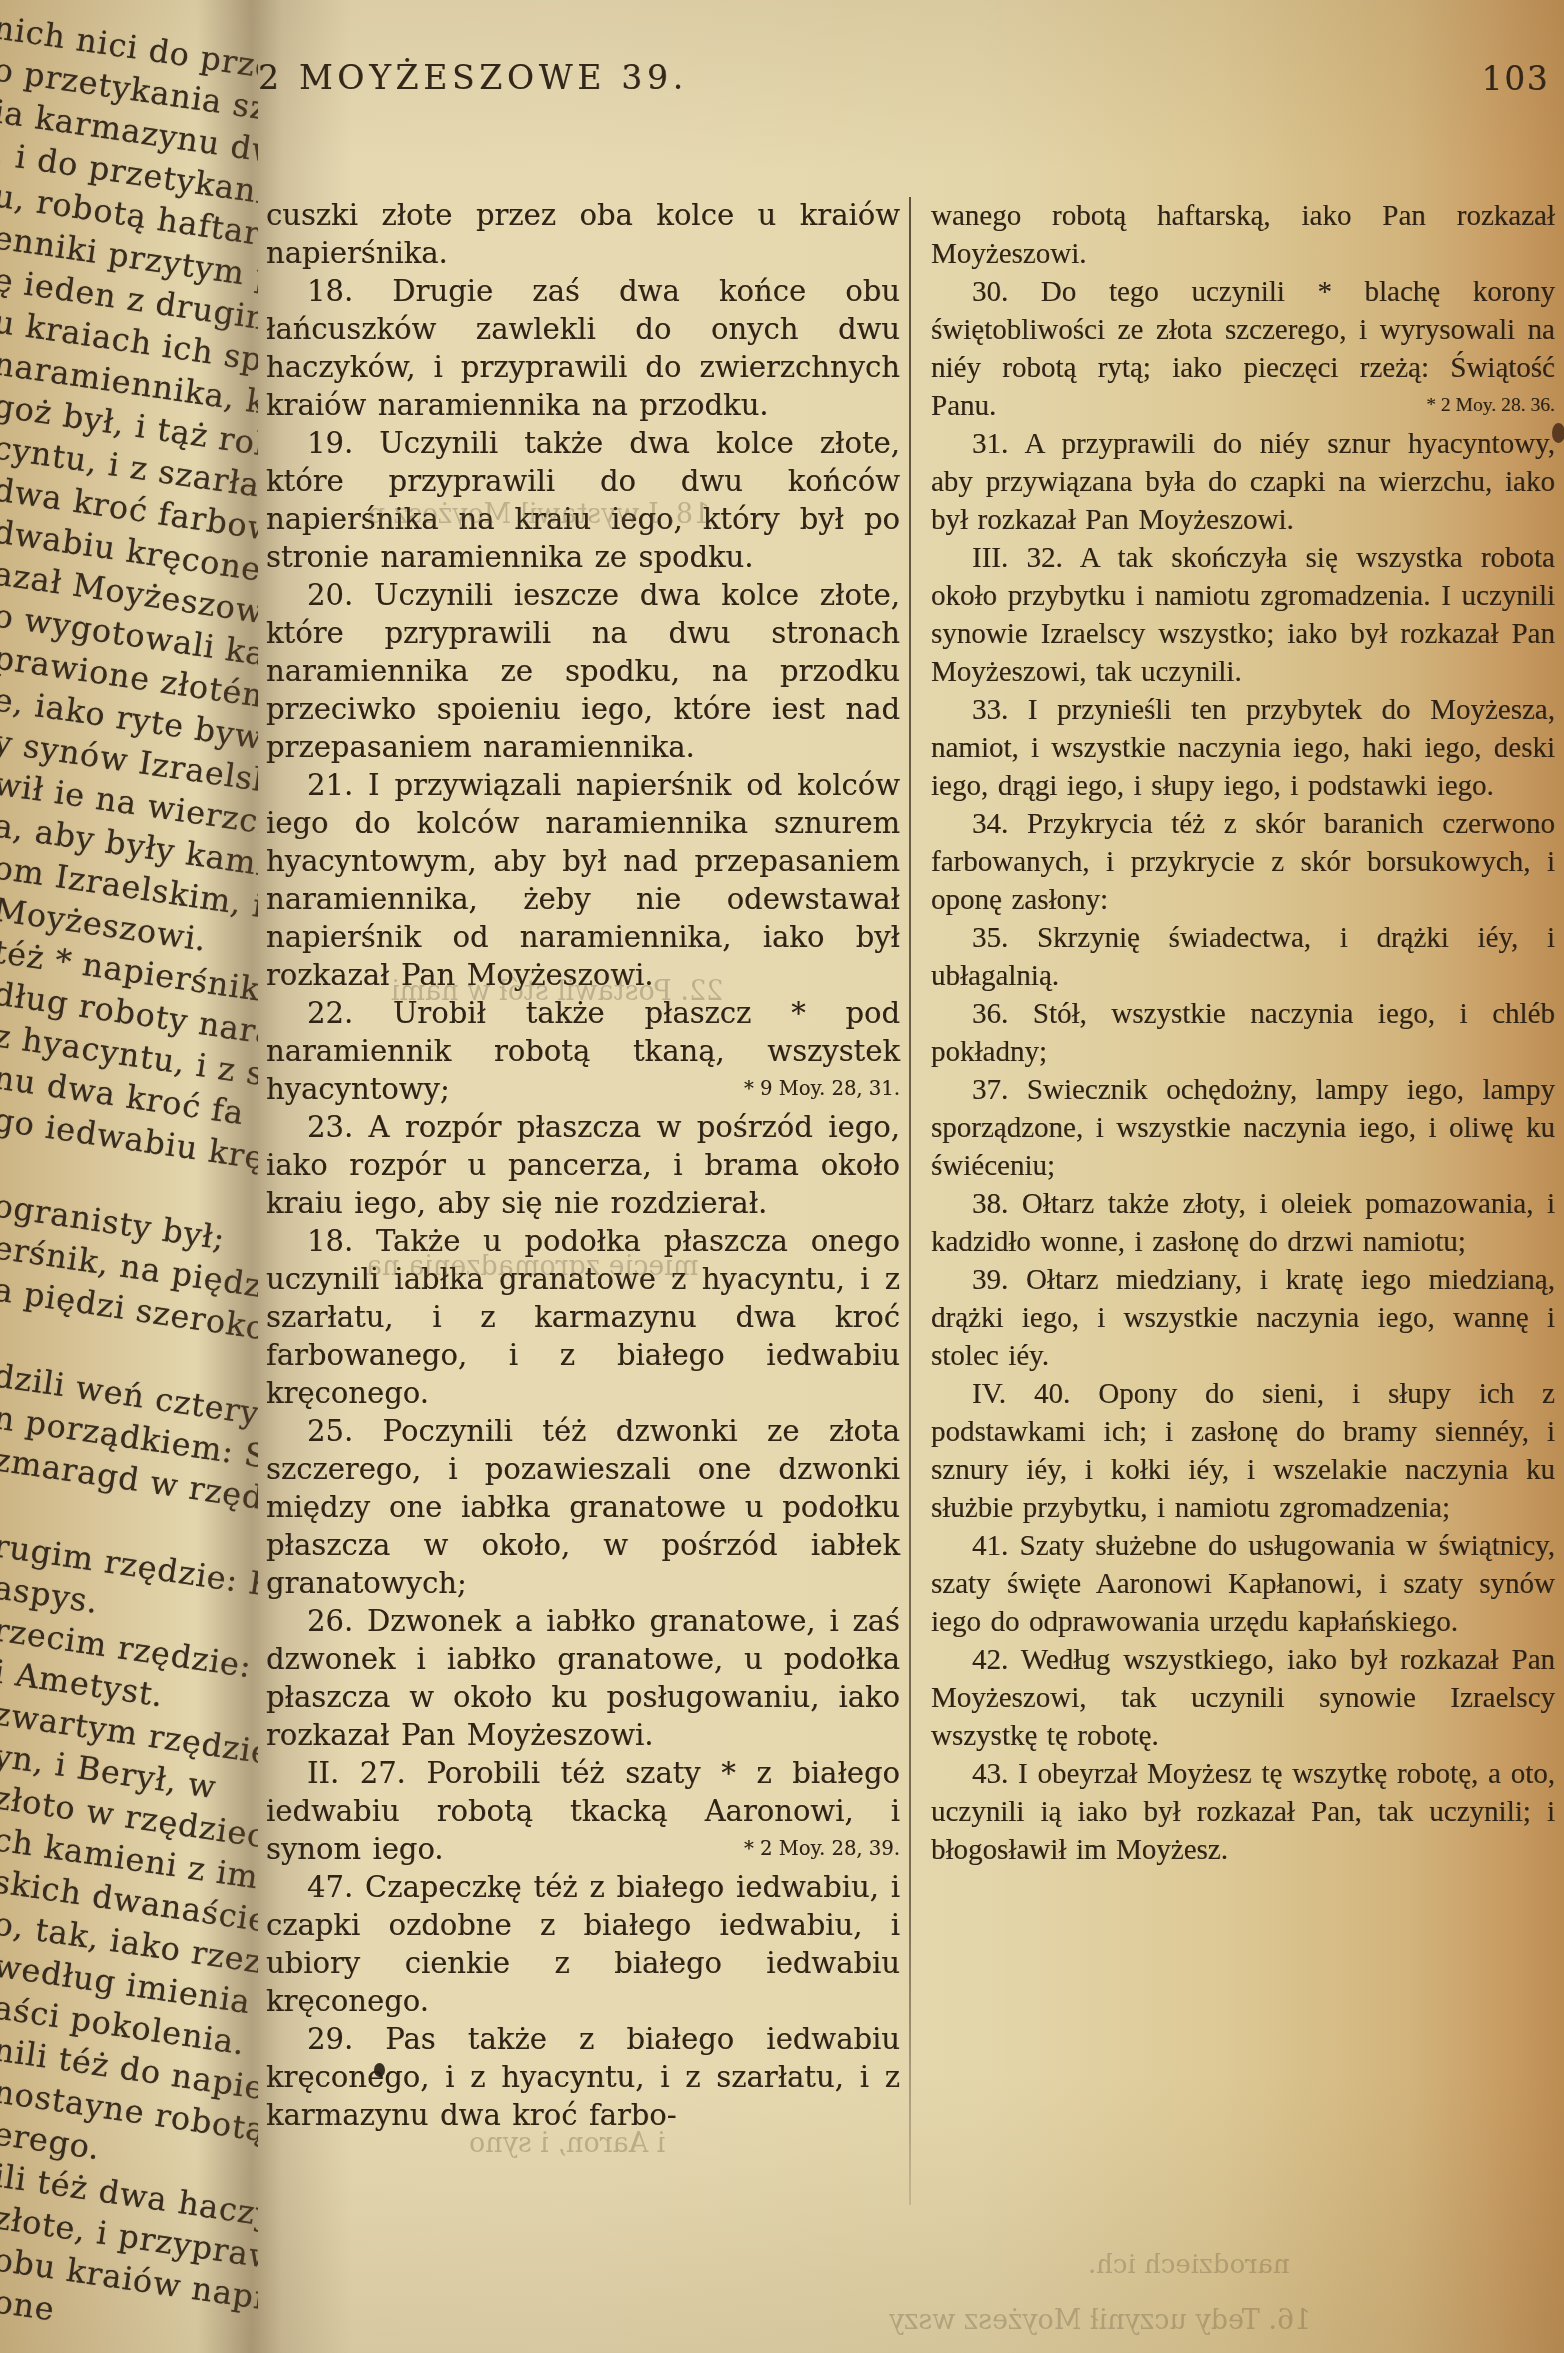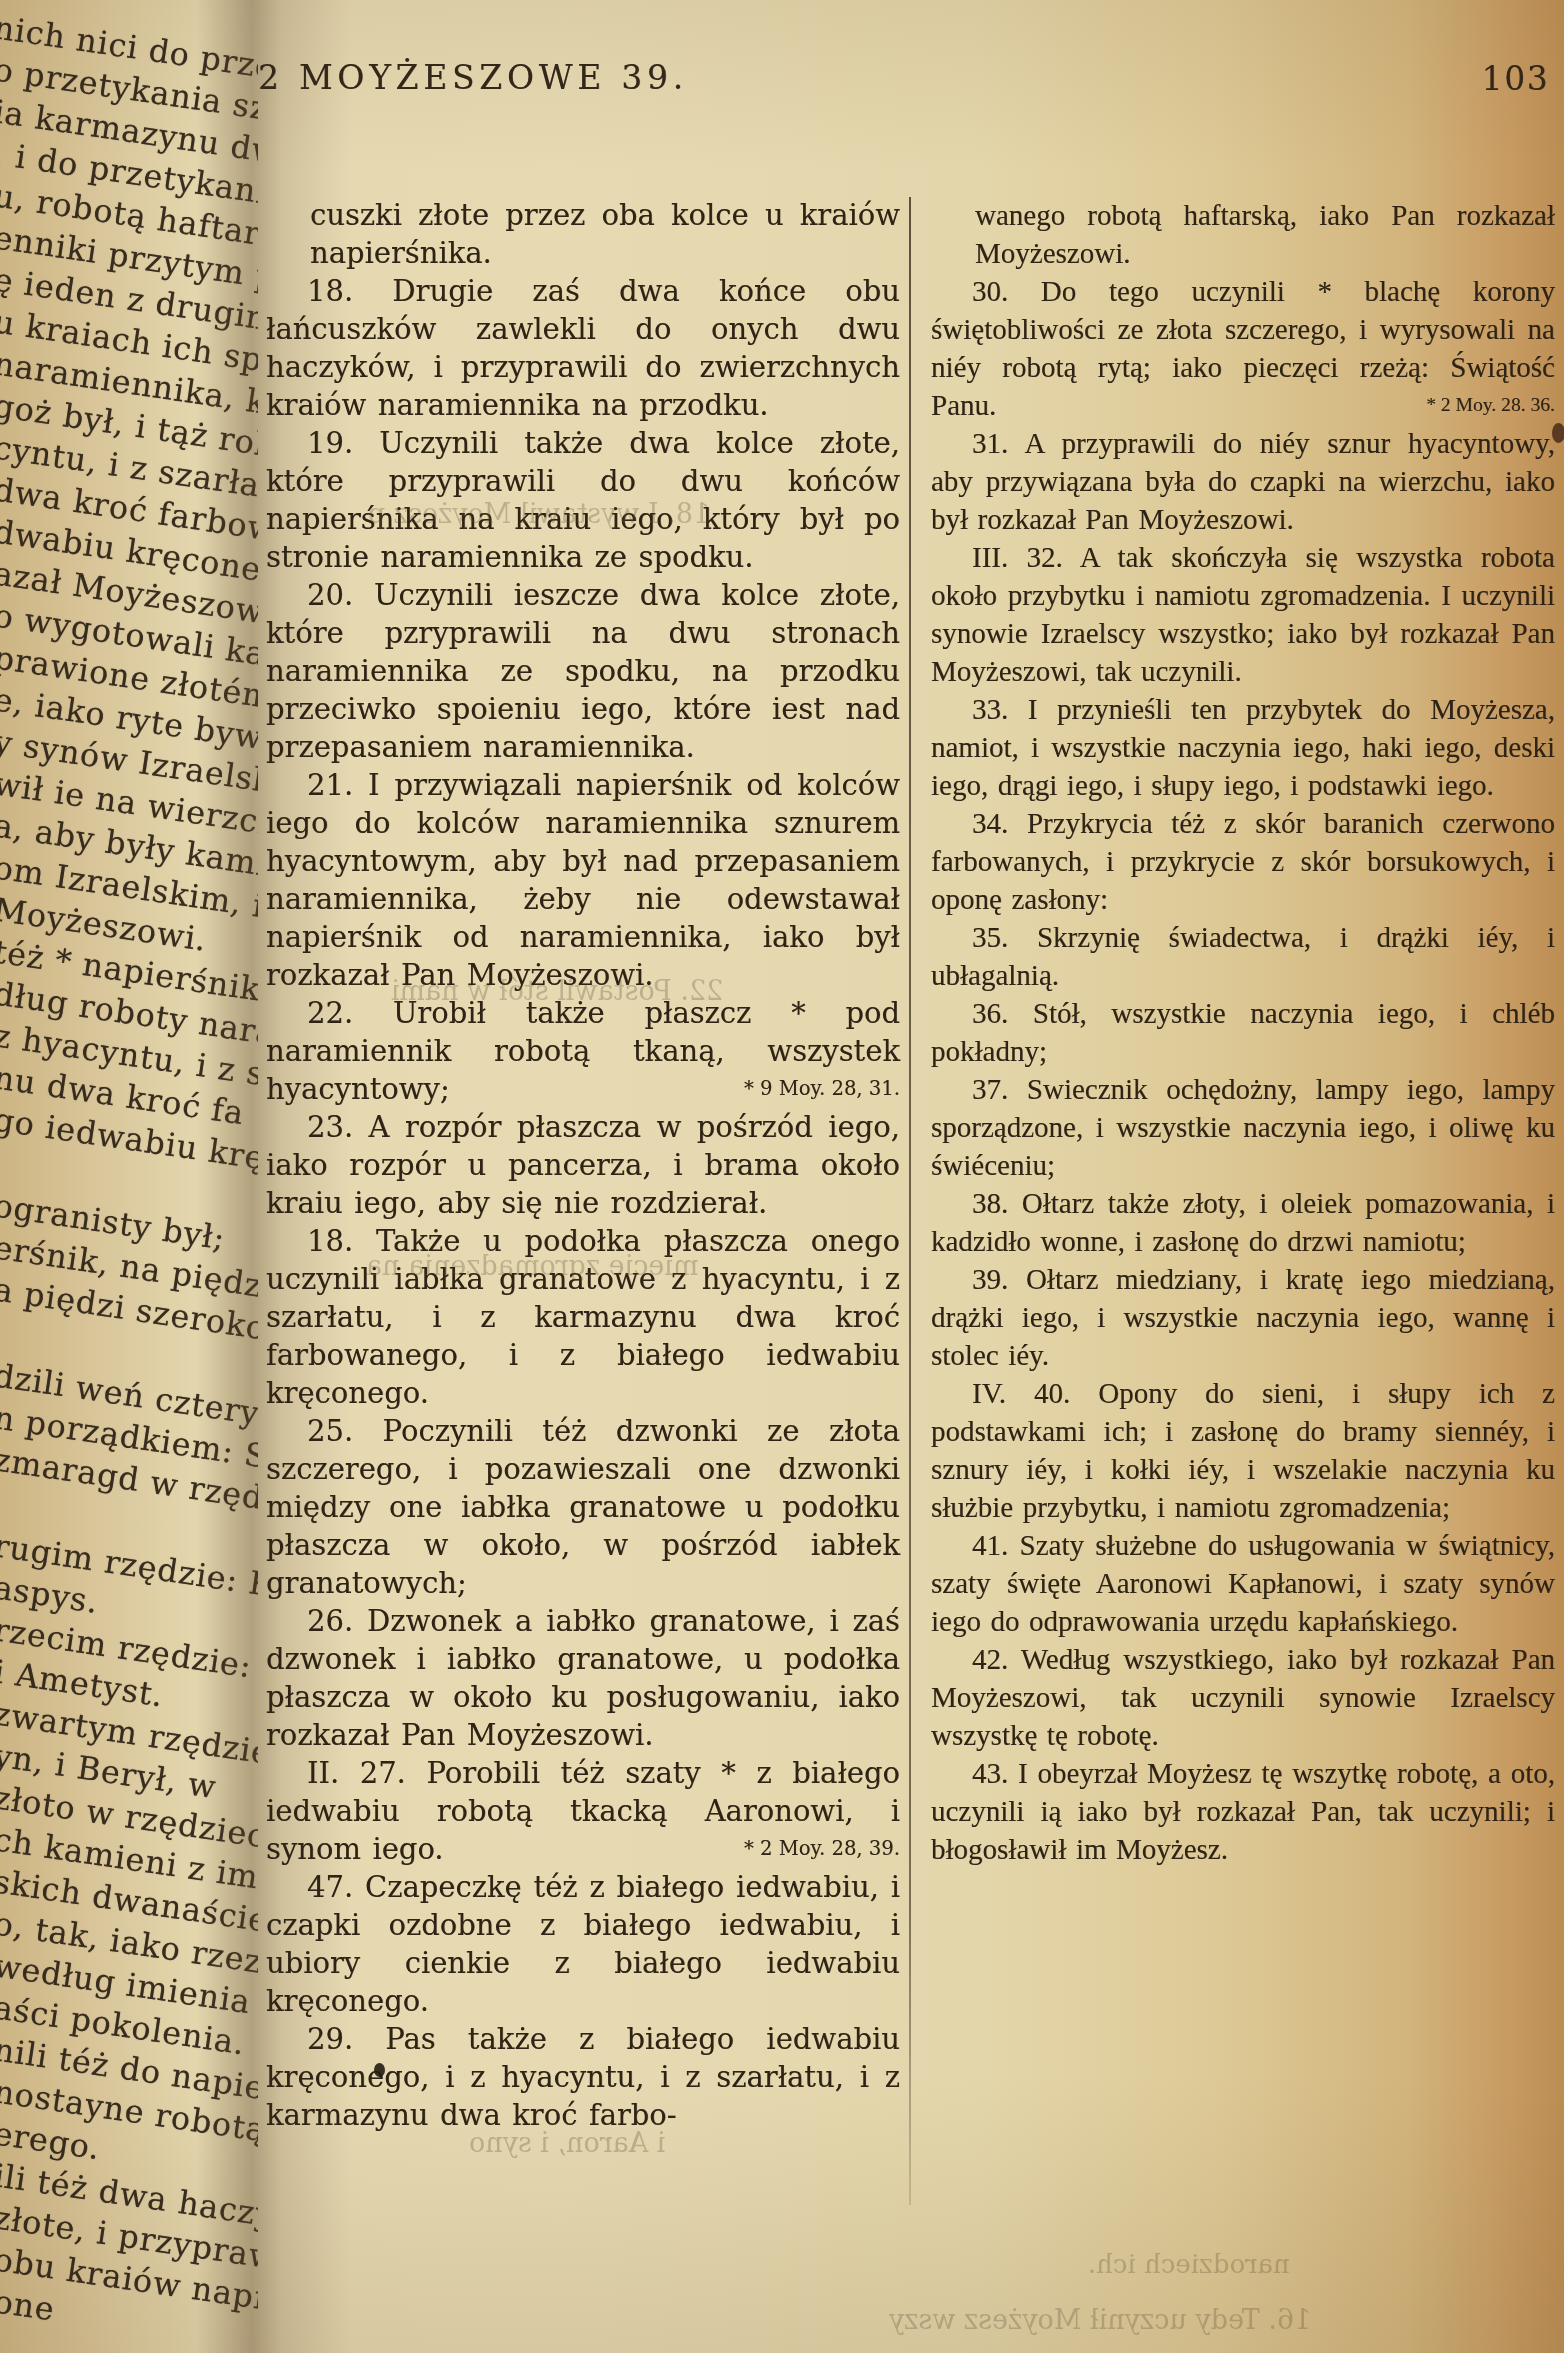--- a/index.html
+++ b/index.html
@@ -47,21 +47,21 @@
   
   .text-column{position:absolute;top:196px;}
   #left-column{left:266px;width:634px;}
   #right-column{left:931px;width:624px;font-family:Liberation Serif, serif;}
   .text-column p{
     margin:0;font-size:29px;line-height:38px;text-align:justify;
     word-spacing:2.3px;
     text-shadow:0.4px 0.4px 0.5px rgba(46,35,21,.35);
   }
   .text-column p.verse{text-indent:41px;}
-  .text-column p.noindent{text-indent:0;margin-left:44px;}
+  .text-column p.noindent{text-indent:0;}
   .fn{
     float:right;font-size:19.6px;line-height:38px;letter-spacing:0;word-spacing:0;
     text-indent:0;
   }
   
   .ghost{
     position:absolute;transform:scaleX(-1);white-space:nowrap;
     color:rgba(95,78,52,.30);font-size:27px;
     font-family:"DejaVu Serif","Liberation Serif",serif;
   }

